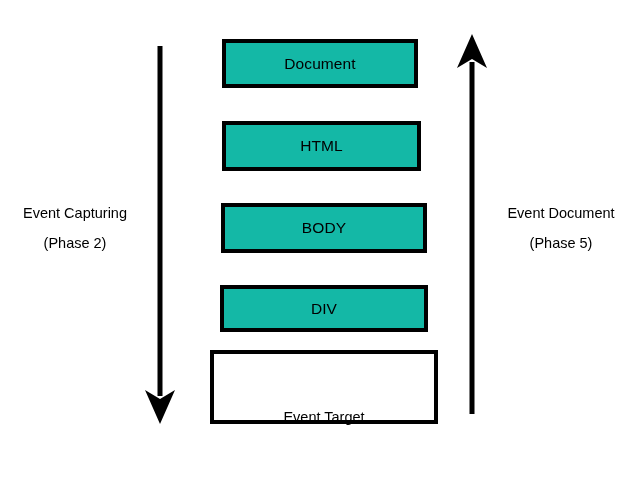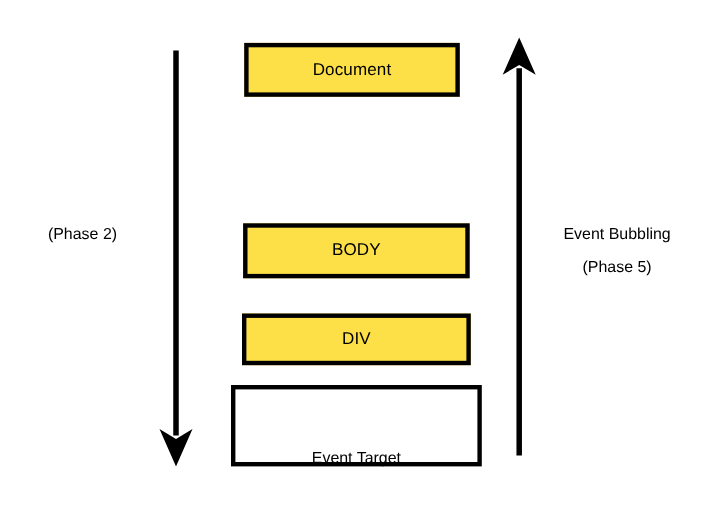--- a/index.html
+++ b/index.html
@@ -16,21 +16,21 @@
     width: 640px;
     height: 480px;
     background: #ffffff;
     overflow: hidden;
   }
 
   
   .node-box {
     position: absolute;
     box-sizing: border-box;
-    background: #fde047;
+    background: #14b8a6;
     border: 4px solid #000000;
     display: flex;
     align-items: center;
     justify-content: center;
   }
   .node-label {
     font-size: 15.5px;
     line-height: 1;
     color: #000000;
     letter-spacing: 0.1px;
@@ -93,32 +93,36 @@
     <line x1="20" y1="8" x2="20" y2="358" stroke="#000000" stroke-width="5"></line>
     <polygon points="20,386 5,352 20,361 35,352" fill="#000000"></polygon>
   </svg>
 
   <svg class="arrow" id="arrow-bubbling" viewBox="0 0 44 392" aria-hidden="true">
     <line x1="20" y1="34" x2="20" y2="386" stroke="#000000" stroke-width="5"></line>
     <polygon points="20,6 5,40 20,31 35,40" fill="#000000"></polygon>
   </svg>
 
   <div class="phase-label" id="label-capturing">
+    <span class="phase-line">Event Capturing</span>
     <span class="phase-line">(Phase 2)</span>
   </div>
 
   <div class="phase-label" id="label-bubbling">
-    <span class="phase-line">Event Bubbling</span>
+    <span class="phase-line">Event Document</span>
     <span class="phase-line">(Phase 5)</span>
   </div>
 
   <div class="node-box" id="box-document">
     <span class="node-label">Document</span>
   </div>
 
+  <div class="node-box" id="box-html">
+    <span class="node-label">HTML</span>
+  </div>
 
   <div class="node-box" id="box-div">
     <span class="node-label">DIV</span>
   </div>
 
   <div class="node-box" id="box-body">
     <span class="node-label">BODY</span>
   </div>
 
   <div id="box-target-outer">

